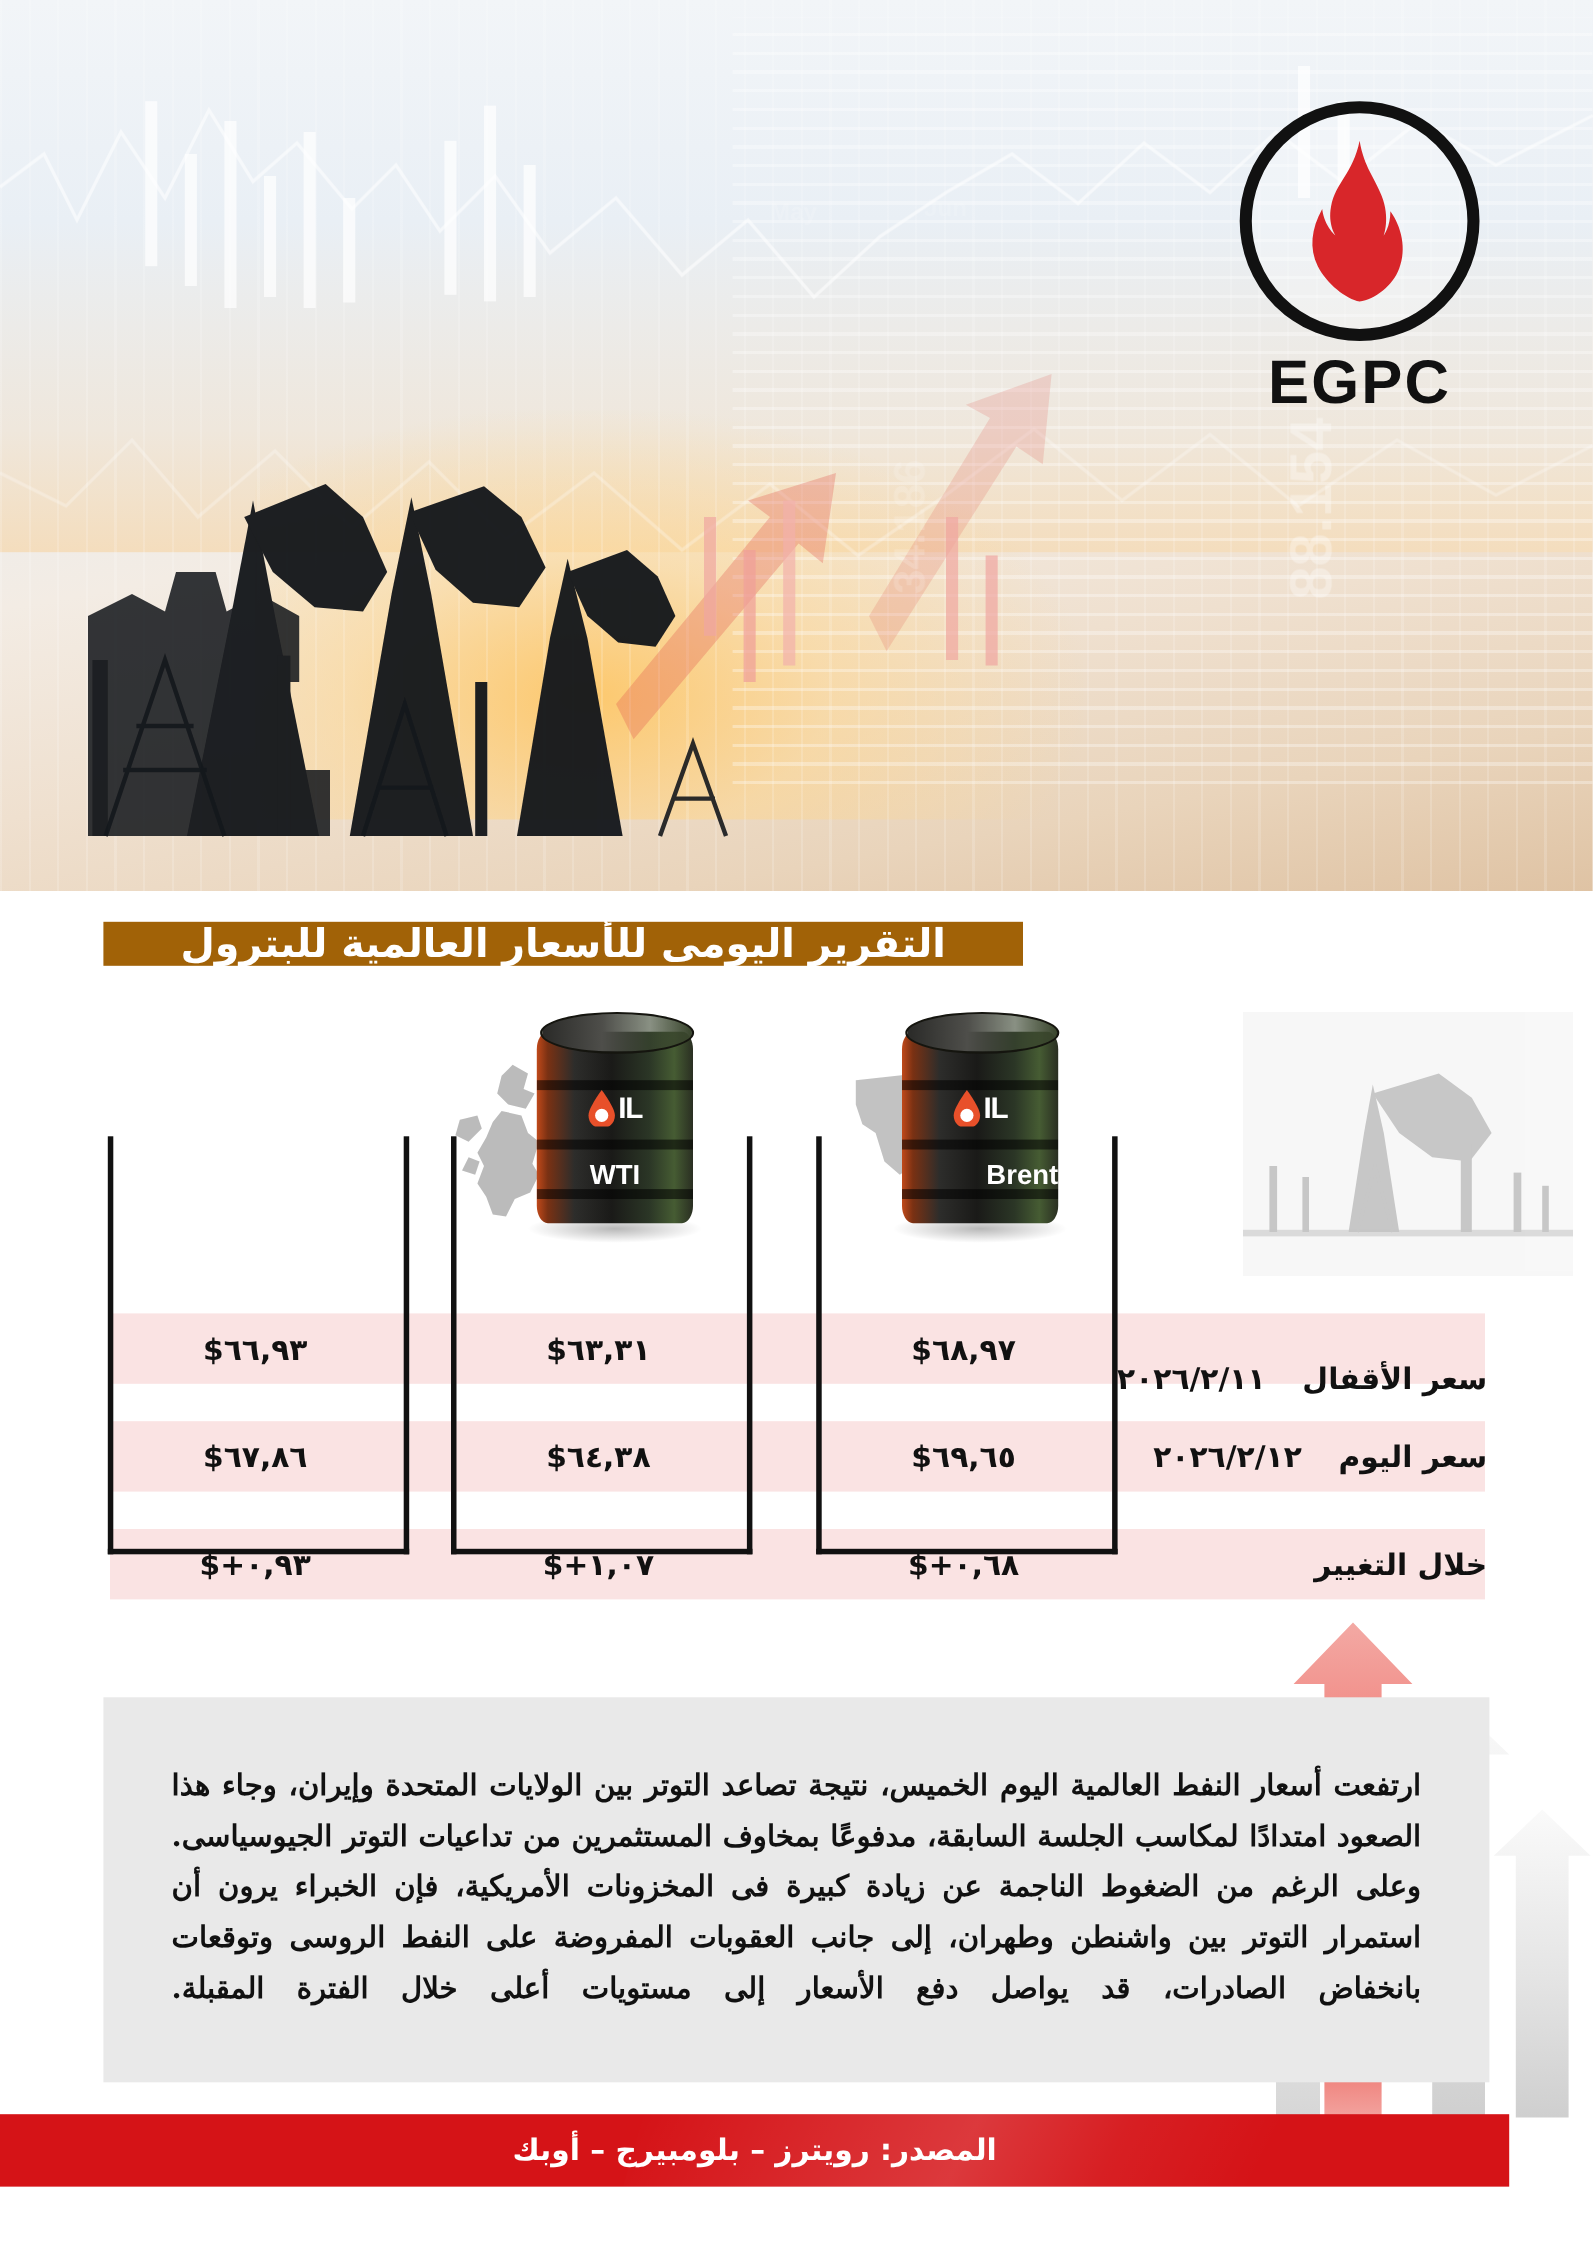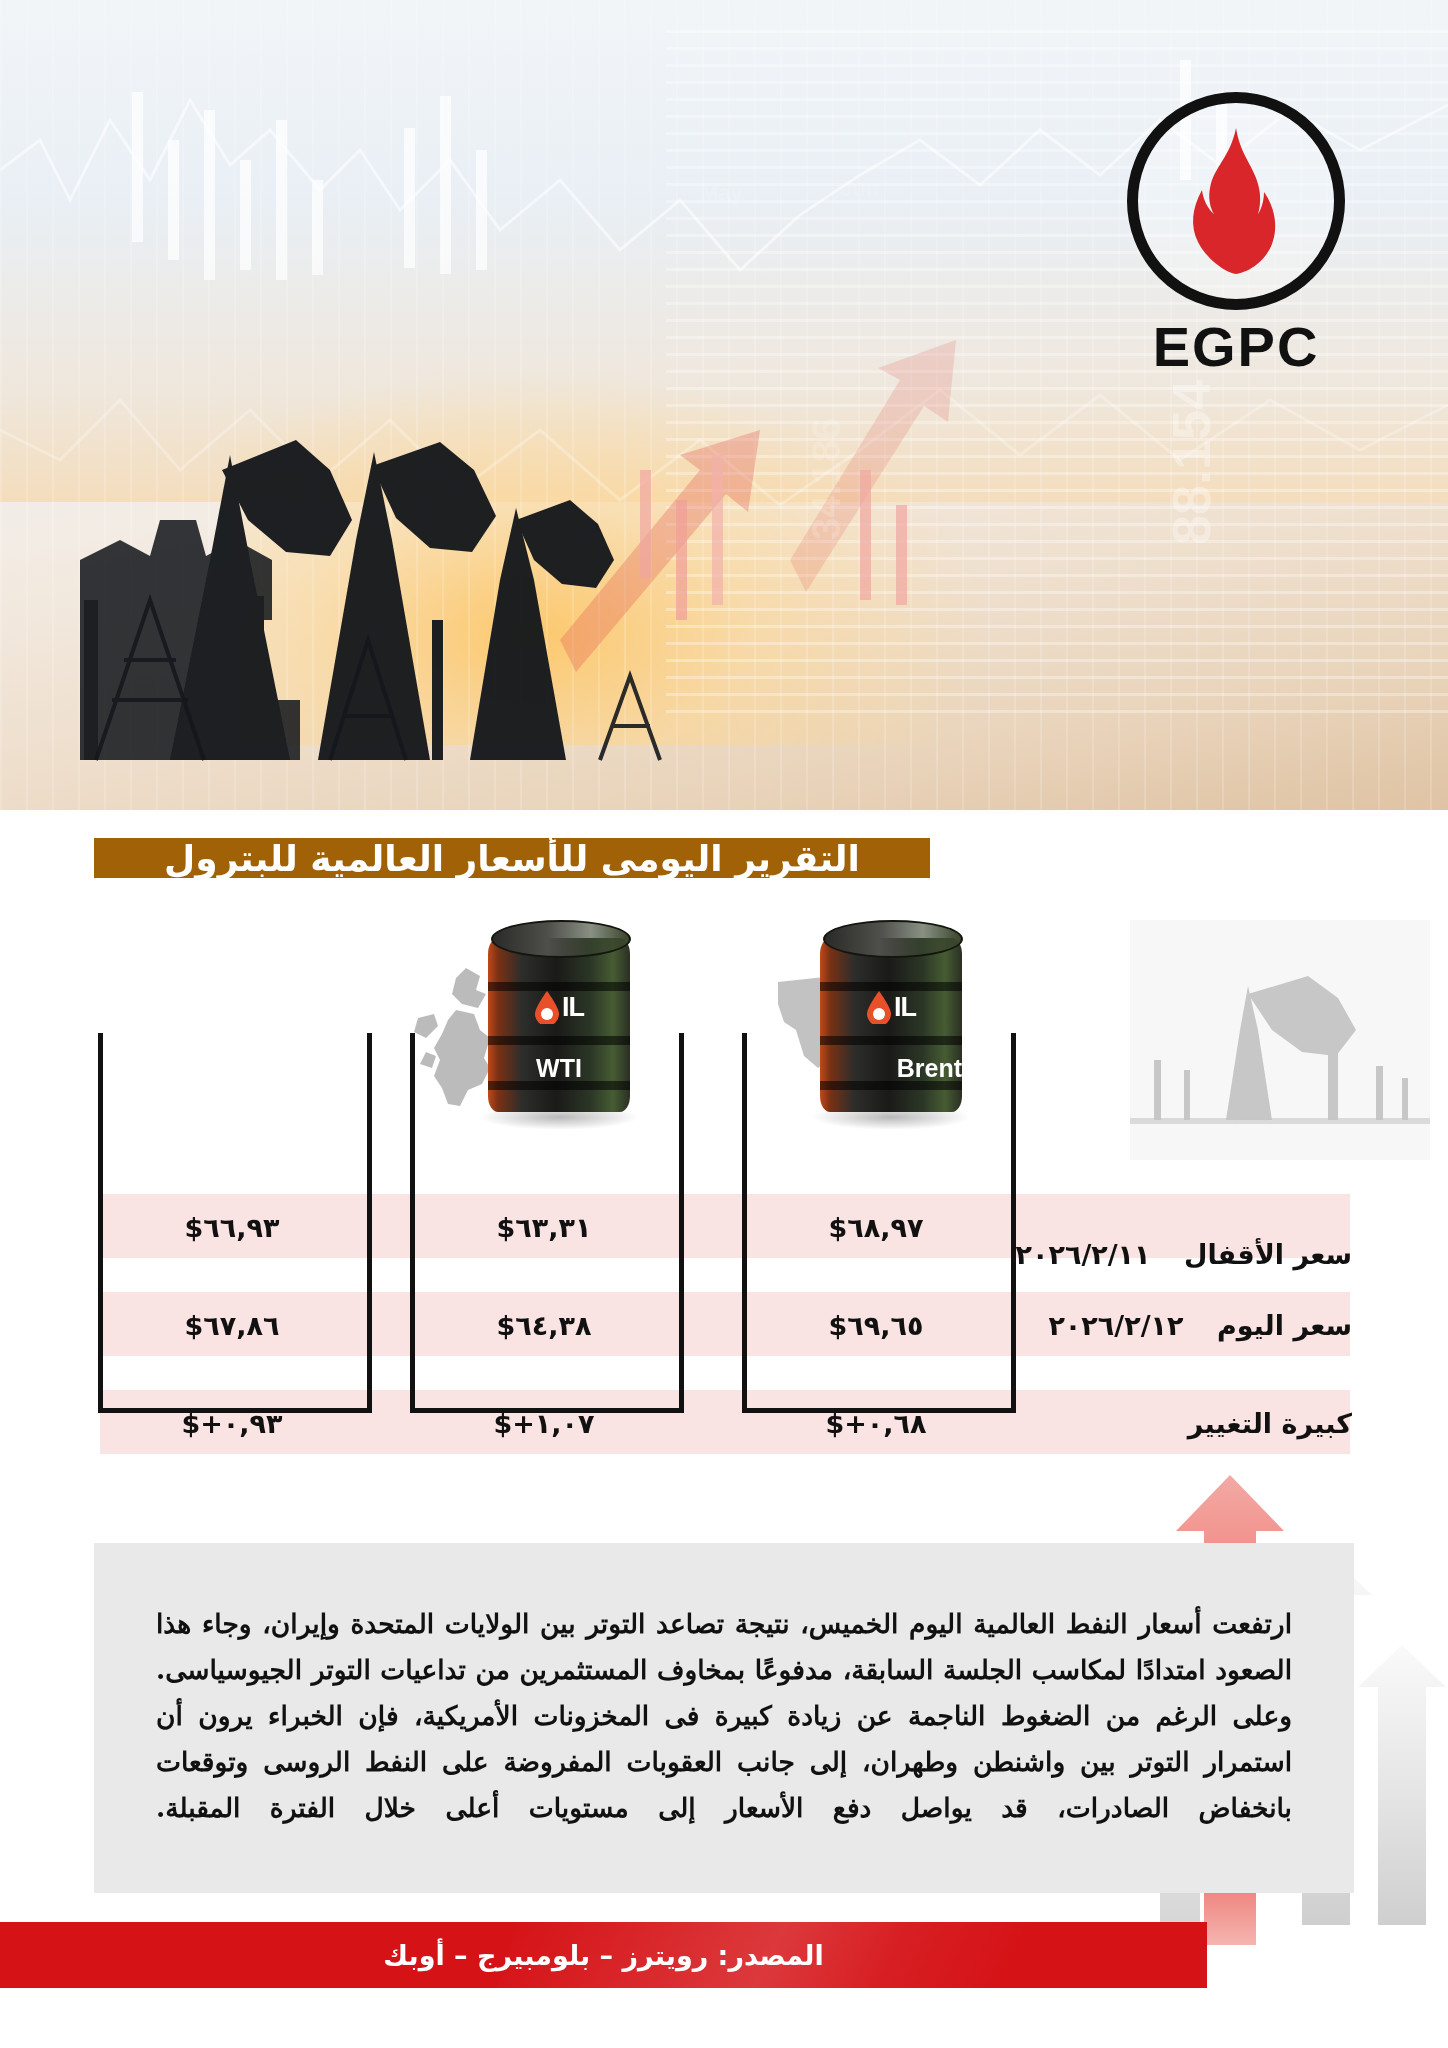--- a/index.html
+++ b/index.html
@@ -59,21 +59,21 @@
   
   .para{position:absolute;left:94px;top:1543px;width:1260px;height:350px;background:#e9e9e9;}
   .para p{margin:16px;padding:42px 46px 0 46px;direction:rtl;text-align:justify;text-align-last:justify;
           font-size:26.5px;line-height:46px;font-weight:bold;color:#111;
           font-family:"DejaVu Serif","Liberation Serif",serif;}
 
   
   .arrows{position:absolute;left:1130px;top:1455px;width:318px;height:520px;overflow:hidden;}
 
   
-  .footer{position:absolute;left:0;bottom:60px;width:1207px;height:66px;background:#d51317;
+  .footer{position:absolute;left:0;bottom:60px;width:1372px;height:66px;background:#d51317;
           display:flex;align-items:center;justify-content:center;overflow:hidden;}
   .footer .sheen{position:absolute;right:0;top:-30%;width:58%;height:160%;
           background:linear-gradient(102deg,rgba(255,255,255,0) 0%,rgba(255,255,255,.16) 38%,rgba(255,255,255,.05) 55%,rgba(255,255,255,0) 72%);
           transform:skewX(-16deg);}
   .footer span{position:relative;color:#fff;font-size:27px;font-weight:bold;direction:rtl;
           font-family:"DejaVu Sans","Liberation Sans",sans-serif;}
   .bottomwhite{position:absolute;left:0;bottom:0;width:1448px;height:60px;background:#fff;}
 </style>
 </head>
 <body>
@@ -261,21 +261,21 @@
   <div class="cell val" style="left:876px;top:390px;">$٦٩,٦٥</div>
   <div class="lbl" style="right:96px;top:390px;">
     <span>سعر اليوم</span>
     <span class="date">٢٠٢٦/٢/١٢</span>
   </div>
 
   <div class="cell val" style="left:232px;top:488px;">$+٠,٩٣</div>
   <div class="cell val" style="left:544px;top:488px;">$+١,٠٧</div>
   <div class="cell val" style="left:876px;top:488px;">$+٠,٦٨</div>
   <div class="lbl" style="right:96px;top:488px;">
-    <span>كبيرة التغيير</span>
+    <span>خلال التغيير</span>
   </div>
 </div>
 
 <div class="arrows">
   <svg width="318" height="520" viewBox="0 0 318 520">
     <defs>
       <linearGradient id="gRed" x1="0" y1="0" x2="0" y2="1">
         <stop offset="0%" stop-color="#f3a9a4"></stop>
         <stop offset="42%" stop-color="#ef6a63"></stop>
         <stop offset="72%" stop-color="#e7443c"></stop>

